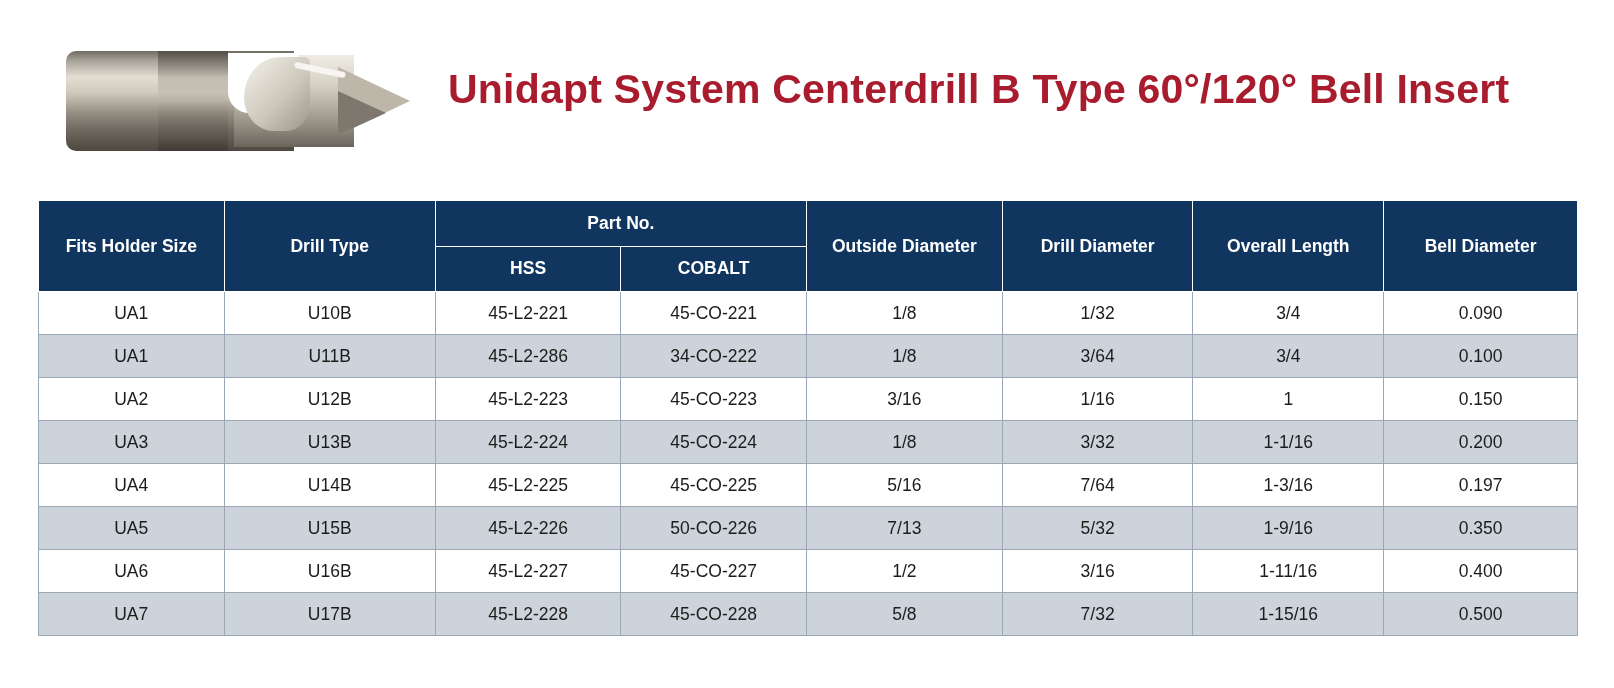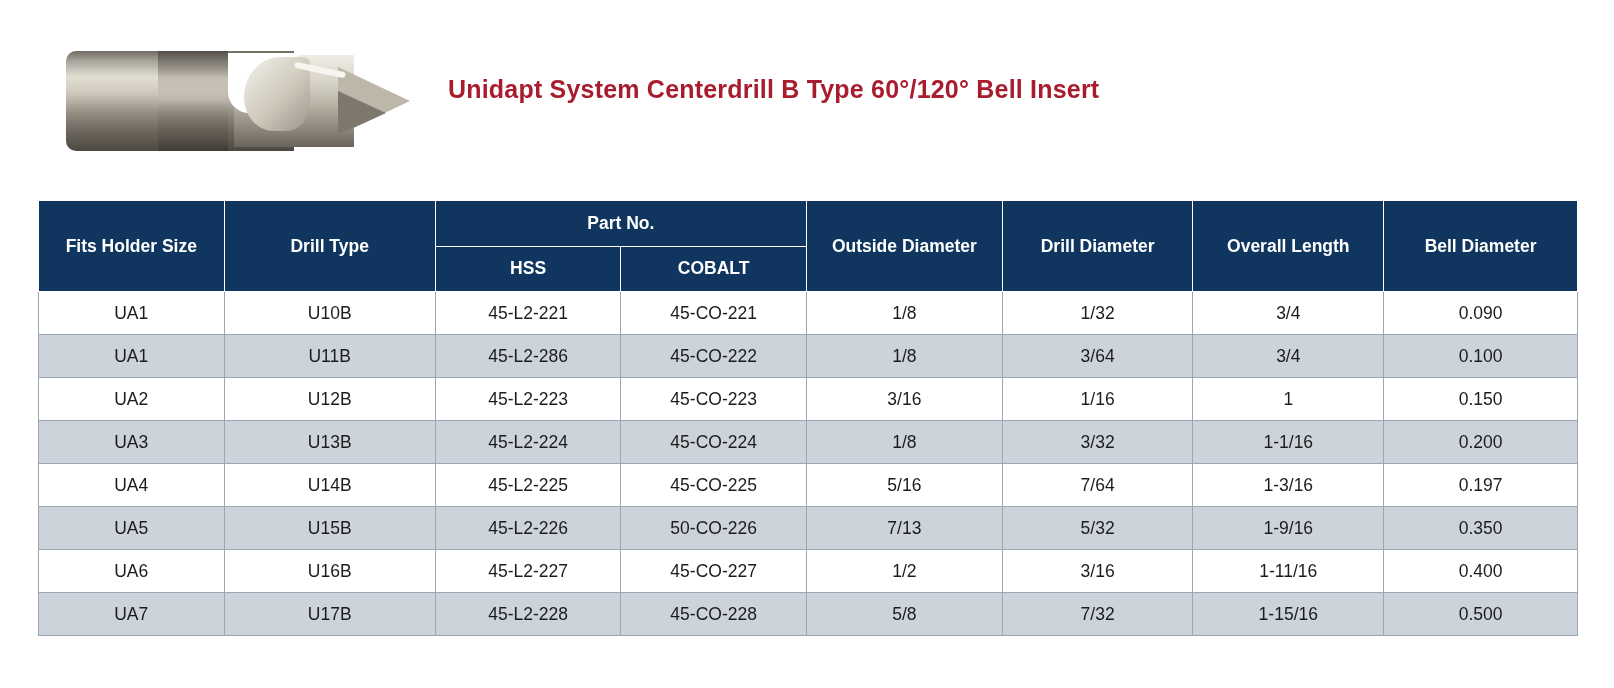--- a/index.html
+++ b/index.html
@@ -28,21 +28,21 @@
     height: 160px;
     box-sizing: border-box;
   }
   .product-image {
     width: 400px;
     height: 140px;
     position: relative;
     flex: 0 0 400px;
   }
   .title {
-    font-size: 25px;
+    font-size: 41px;
     color: #a81c2e;
     font-weight: 600;
     letter-spacing: 0.2px;
     white-space: nowrap;
     margin-left: 20px;
   }
 
   
   .table-wrap {
     padding: 40px 0 0 38px;
@@ -249,21 +249,21 @@
           <td>45-CO-221</td>
           <td>1/8</td>
           <td>1/32</td>
           <td>3/4</td>
           <td>0.090</td>
         </tr>
         <tr class="even">
           <td>UA1</td>
           <td>U11B</td>
           <td>45-L2-286</td>
-          <td>45-CO-222</td>
+          <td>34-CO-222</td>
           <td>1/8</td>
           <td>3/64</td>
           <td>3/4</td>
           <td>0.100</td>
         </tr>
         <tr class="odd">
           <td>UA2</td>
           <td>U12B</td>
           <td>45-L2-223</td>
           <td>45-CO-223</td>

